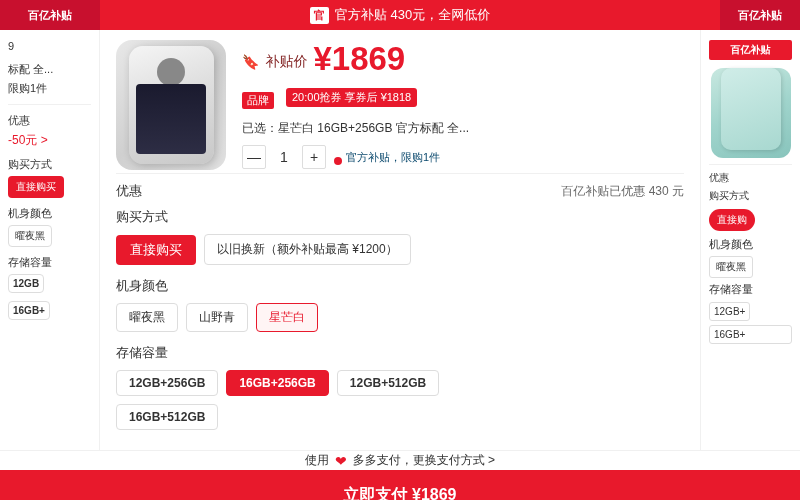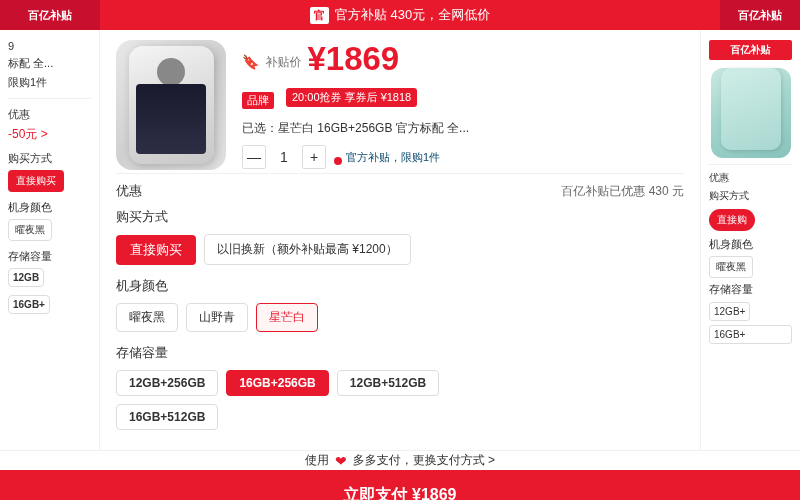--- a/index.html
+++ b/index.html
@@ -489,21 +489,21 @@
     </div>
     <div class="top-banner-right">
       <span style="font-size:11px; font-weight:bold;">百亿补贴</span>
     </div>
   </div>
 
   <div class="main-content">
 
     <div class="left-panel">
       <div class="left-partial">9</div>
-      <div class="left-partial" style="margin-top:4px;">标配 全...</div>
+      <div class="left-partial" style="margin-top:10px;">标配 全...</div>
       <div class="left-partial" style="margin-top:4px;">限购1件</div>
       <div style="margin-top: 8px; border-top:1px solid #f0f0f0; padding-top:8px;">
         <div style="font-size:11px; color:#333; font-weight:500; margin-bottom:4px;">优惠</div>
         <div class="left-partial-price" style="color:#e8192c; font-size:12px; cursor:pointer;">-50元 &gt;</div>
       </div>
       <div style="margin-top:8px;">
         <div style="font-size:11px; color:#333; font-weight:500; margin-bottom:4px;">购买方式</div>
         <button class="btn-direct" style="font-size:10px; padding:4px 8px; display:block; margin-bottom:4px;">直接购买</button>
       </div>
       <div style="margin-top:8px;">
@@ -526,21 +526,21 @@
           <div class="phone-body">
             <div class="phone-camera"></div>
             <div class="phone-screen"></div>
           </div>
         </div>
 
         <div class="price-section">
 
           <div class="subsidy-badge">
             <span class="subsidy-icon">🔖</span>
-            <span style="font-size:12px; color:#737373;">补贴价</span>
+            <span style="font-size:14px; color:#7f1d1d;">补贴价</span>
             <span class="main-price" style="font-size:33px; font-weight:bold; color:#e8192c;">¥1869</span>
           </div>
 
           <div style="display:flex; align-items:center; gap:6px; margin-bottom:6px;">
             <span class="brand-tag">品牌</span>
             <span class="coupon-badge">20:00抢券 享券后 ¥1818</span>
           </div>
 
           <div class="selection-text">已选：星芒白 16GB+256GB 官方标配 全...</div>
 

